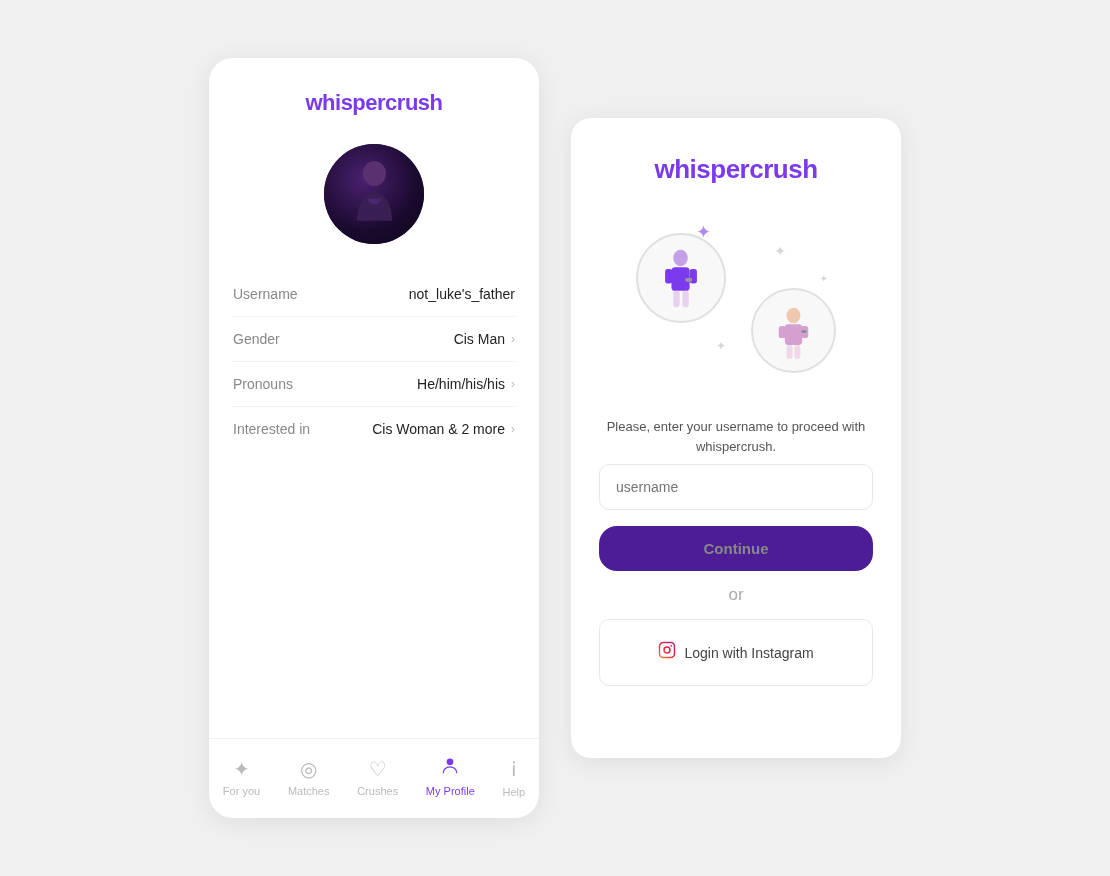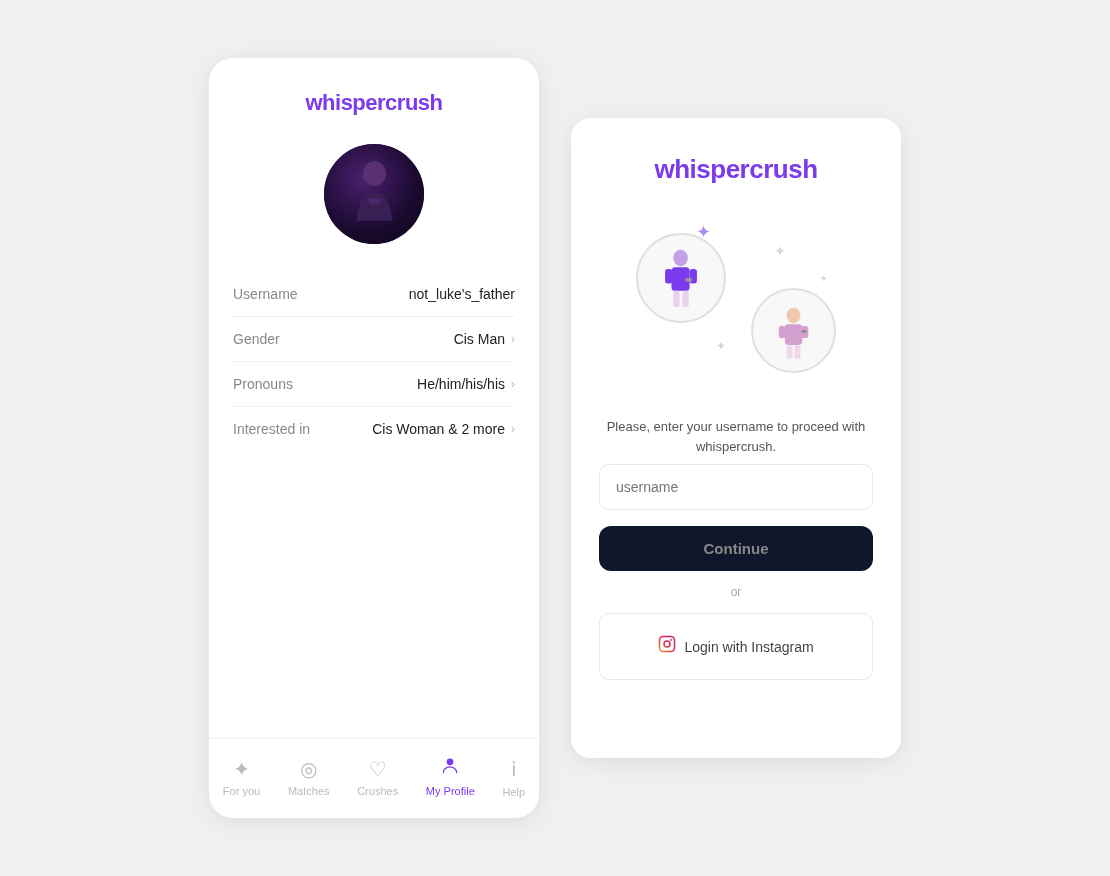--- a/index.html
+++ b/index.html
@@ -193,32 +193,32 @@
       border: 1.5px solid #e8e8e8;
       border-radius: 10px;
       padding: 14px 16px;
       font-size: 14px;
       color: #999;
       outline: none;
       margin-bottom: 16px;
     }
     .continue-btn {
       width: 100%;
-      background: #0f172a;
+      background: #4c1d95;
       color: #888;
       border: none;
-      border-radius: 12px;
+      border-radius: 18px;
       padding: 14px;
       font-size: 15px;
       font-weight: 600;
       cursor: pointer;
       margin-bottom: 14px;
     }
     .or-divider {
-      font-size: 12px;
+      font-size: 17px;
       color: #aaa;
       margin-bottom: 14px;
     }
     .instagram-btn {
       width: 100%;
       background: #fff;
       border: 1.5px solid #e8e8e8;
       border-radius: 10px;
       padding: 21px;
       font-size: 14px;

